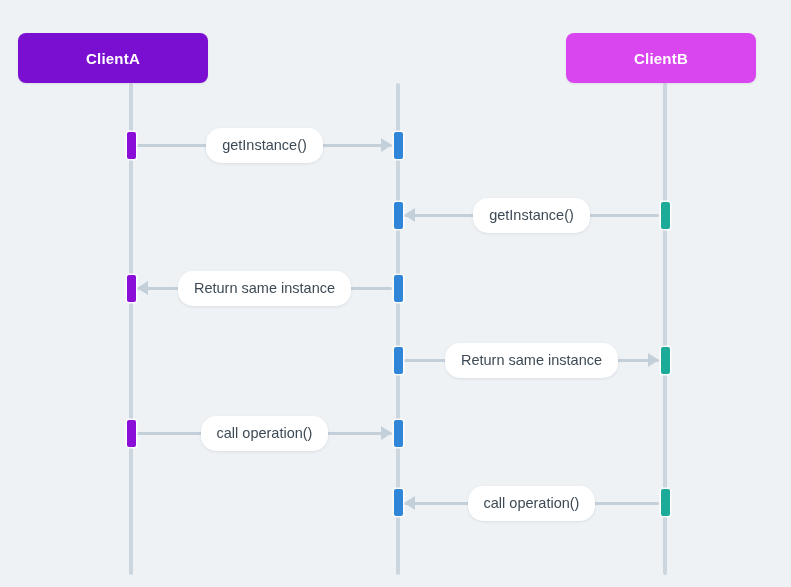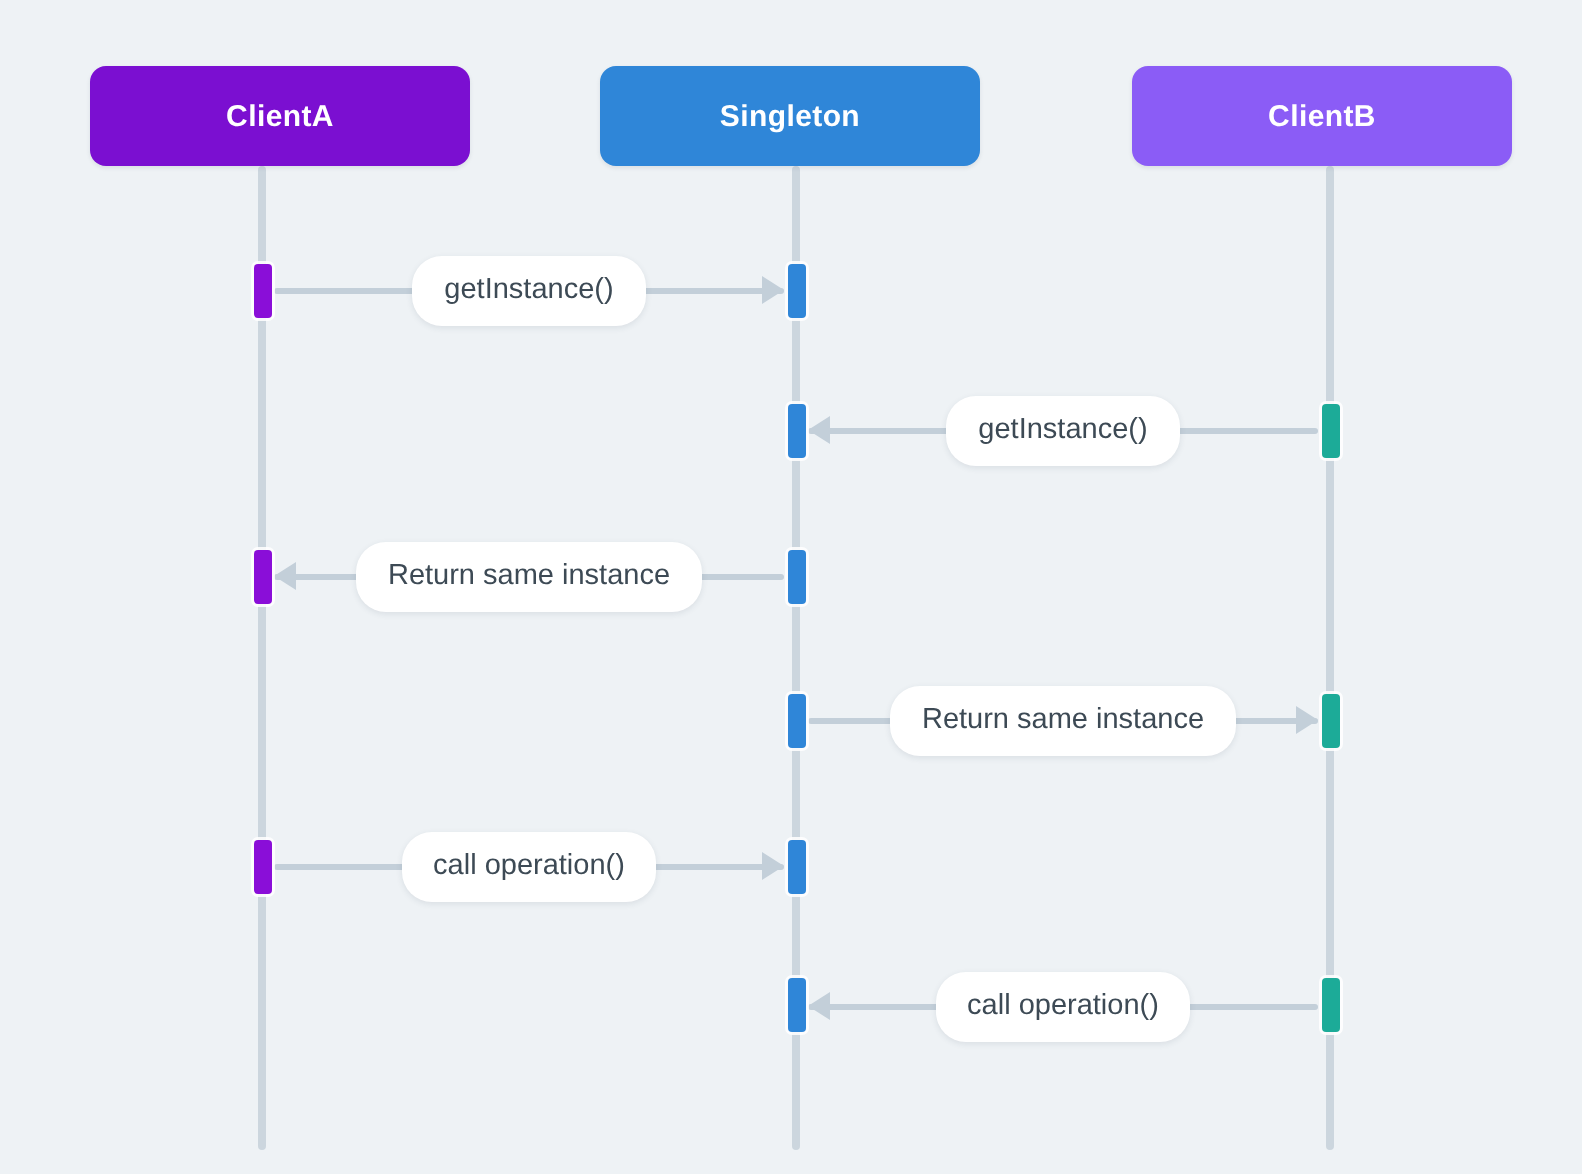--- a/index.html
+++ b/index.html
@@ -96,27 +96,24 @@
     box-shadow: 0 1px 3px rgba(40,60,80,.10);
   }
 </style>
 </head>
 <body>
 
 <div id="diagram">
     <div class="lifeline" style="left: 129px; top: 83px; height: 492px; background: rgb(204, 214, 222);"></div>
     <div class="lifeline" style="left: 396px; top: 83px; height: 492px; background: rgb(204, 214, 222);"></div>
     <div class="lifeline" style="left: 663px; top: 83px; height: 492px; background: rgb(204, 214, 222);"></div>
-    <div class="participant" style="left: 45px; top: 33px; width: 190px; background: rgb(123, 15, 209);">
+    <div class="participant" style="left: 18px; top: 33px; width: 190px; background: rgb(123, 15, 209);">
       <span>ClientA</span>
     </div>
-    <div class="participant" style="left: 300px; top: 33px; width: 190px; background: rgb(47, 134, 216);">
-      <span>Singleton</span>
-    </div>
-    <div class="participant" style="left: 566px; top: 33px; width: 190px; background: #8b5cf6;">
+    <div class="participant" style="left: 566px; top: 33px; width: 190px; background: #d946ef;">
       <span>ClientB</span>
     </div>
     <div class="message" style="left: 137px; width: 255px; top: 123px;">
       <div class="msg-line" style="background: rgb(195, 207, 217);"></div>
       <div class="arrowhead right" style="border-left-color: rgb(195, 207, 217);"></div>
       <div class="msg-label">getInstance()</div>
     </div>
     <div class="message" style="left: 404px; width: 255px; top: 193px;">
       <div class="msg-line" style="background: rgb(195, 207, 217);"></div>
       <div class="arrowhead left" style="border-right-color: rgb(195, 207, 217);"></div>

